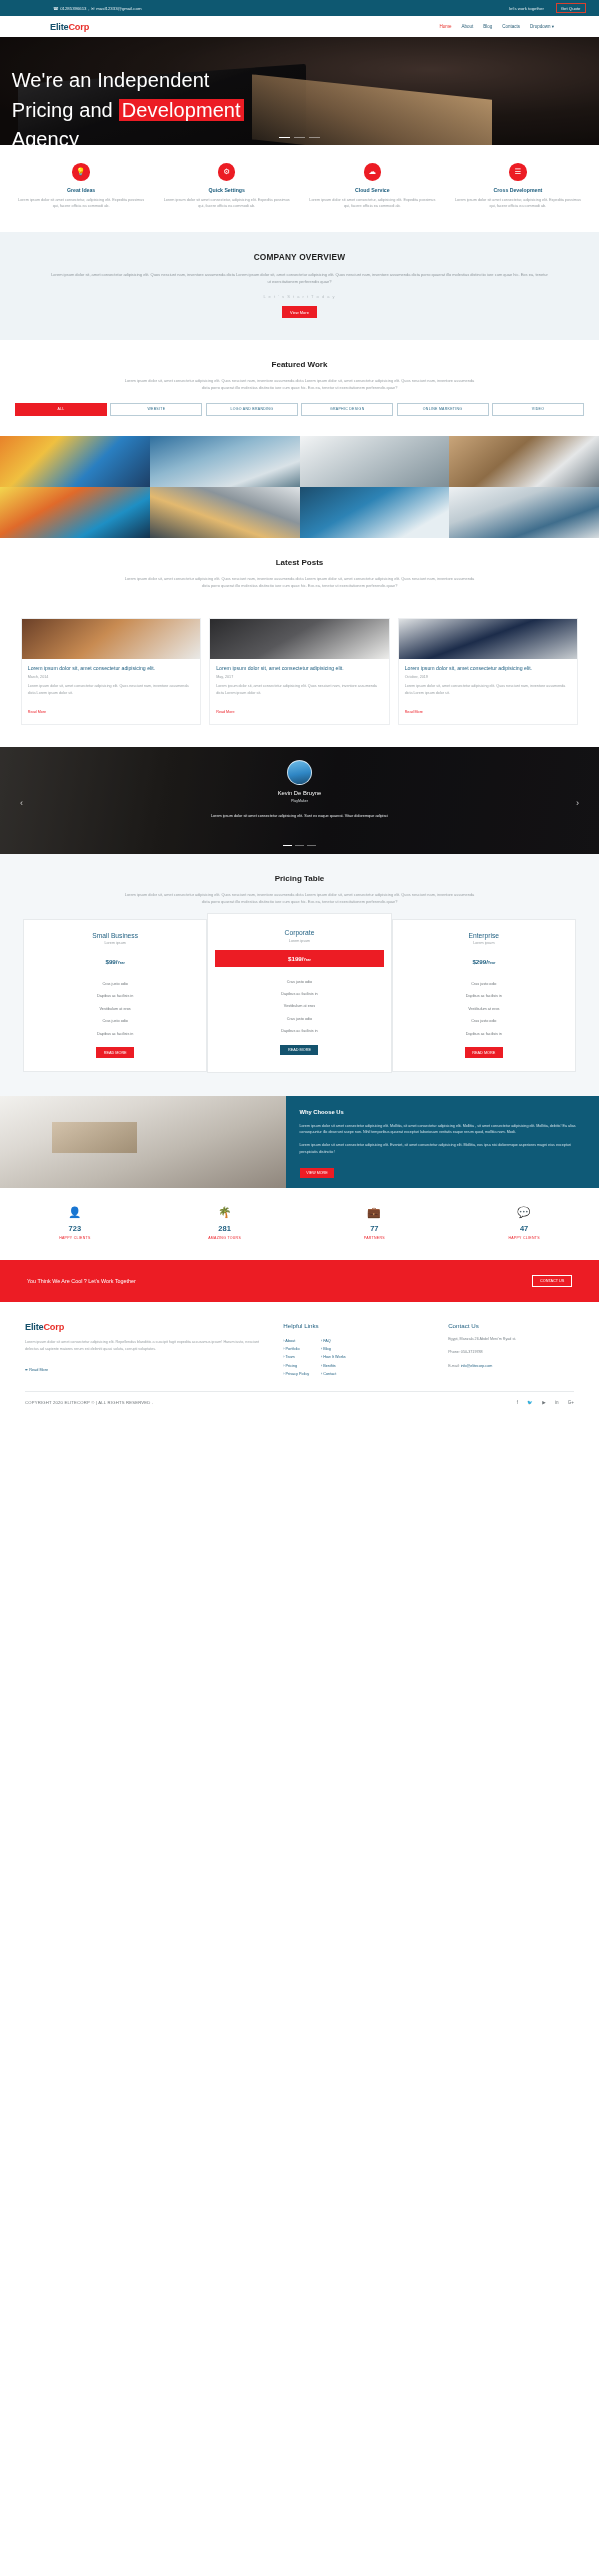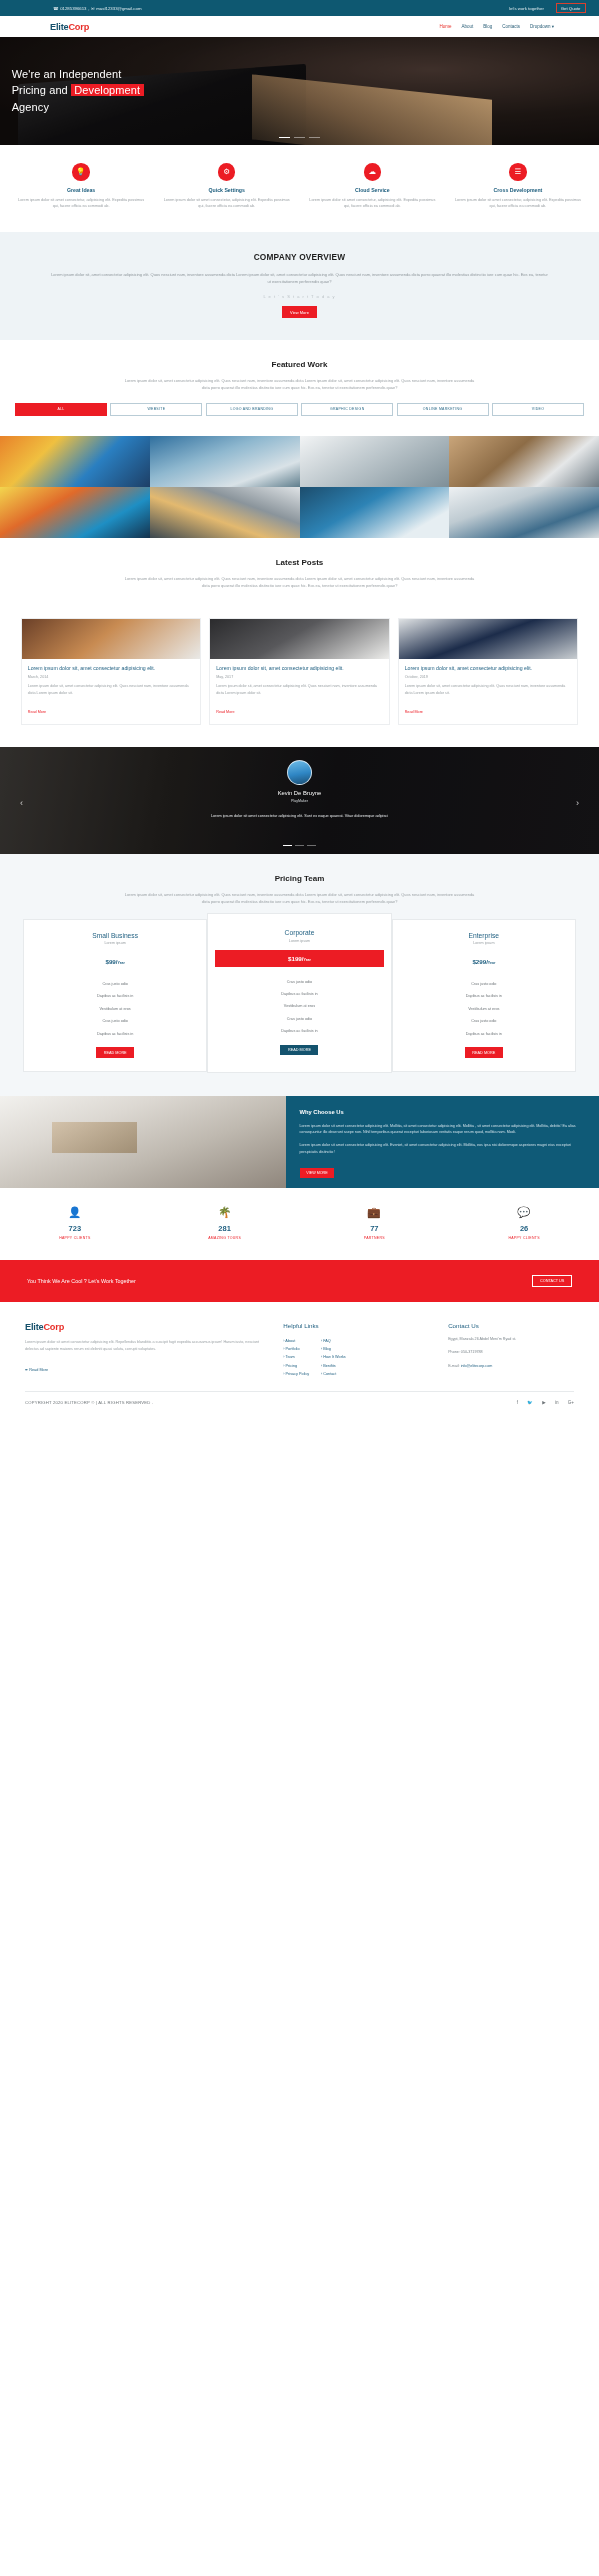--- a/index.html
+++ b/index.html
@@ -62,21 +62,21 @@
     transform:skewY(-4deg);border-radius:2.5px;
   }
   .hero:after{
     content:"";position:absolute;left:42%;top:46%;width:40%;height:60%;
     background:linear-gradient(200deg,#c8a273 0%,#7d6144 55%,#2c241c 100%);
     transform:skewY(6deg);opacity:.85;
   }
   .hero .tint{position:absolute;inset:0;background:rgba(8,6,6,.45);}
   .hero-inner{position:relative;z-index:3;padding:29px 0 0 11.7px;}
   .hero h1{
-    color:#fff;font-size:11px;font-weight:400;line-height:1.48;
+    color:#fff;font-size:20px;font-weight:400;line-height:1.48;
     letter-spacing:0.1px;max-width:383px;
   }
   .hl{ background:#ec1c24; color:#fff; padding:0 3.3px; }
   .hero .dots{
     position:absolute;bottom:6.7px;left:0;right:0;z-index:4;
     display:flex;justify-content:center;gap:3.3px;
   }
   .hero .dots i{display:block;width:11.7px;height:1.7px;background:rgba(255,255,255,.45);}
   .hero .dots i.on{background:#fff;}
 
@@ -375,21 +375,21 @@
     <p>Lorem ipsum dolor sit amet consectetur adipisicing elit. Sunt ex eaque quaerat. Vitae doloremque adipisci</p>
   </div>
   <div class="dots">
     <i class="on"></i>
     <i></i>
     <i></i>
   </div>
 </div>
 
 <div class="pricing">
-  <h2>Pricing Team</h2>
+  <h2>Pricing Table</h2>
   <p class="lead">Lorem ipsum dolor sit, amet consectetur adipisicing elit. Quos nesciunt nam, inventore assumenda dicta Lorem ipsum dolor sit, amet consectetur adipisicing elit. Quos nesciunt nam, inventore assumenda dicta porro quaerat illo molestias distinctio iure cum quae hic. Eos ea, tenetur ut exercitationem perferendis quae?</p>
   <div class="plans">
 
     <div class="plan">
       <h3>Small Business</h3>
       <div class="li">Lorem ipsum</div>
       <div class="price">
         <span>$99/</span><small>Year</small>
       </div>
       <ul>
@@ -458,21 +458,21 @@
     <div class="num">281</div>
     <div class="lbl">AMAZING TOURS</div>
   </div>
   <div class="cnt">
     <span class="ico">💼</span>
     <div class="num">77</div>
     <div class="lbl">PARTNERS</div>
   </div>
   <div class="cnt">
     <span class="ico">💬</span>
-    <div class="num">26</div>
+    <div class="num">47</div>
     <div class="lbl">HAPPY CLIENTS</div>
   </div>
 </div>
 
 <div class="cta">
   <span>You Think We Are Cool ? Let's Work Together</span>
   <a class="b">CONTACT US</a>
 </div>
 
 <div class="footer">

